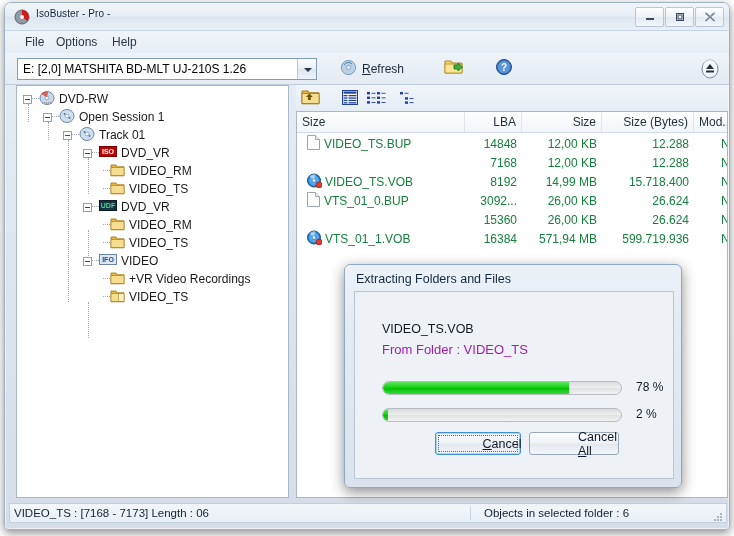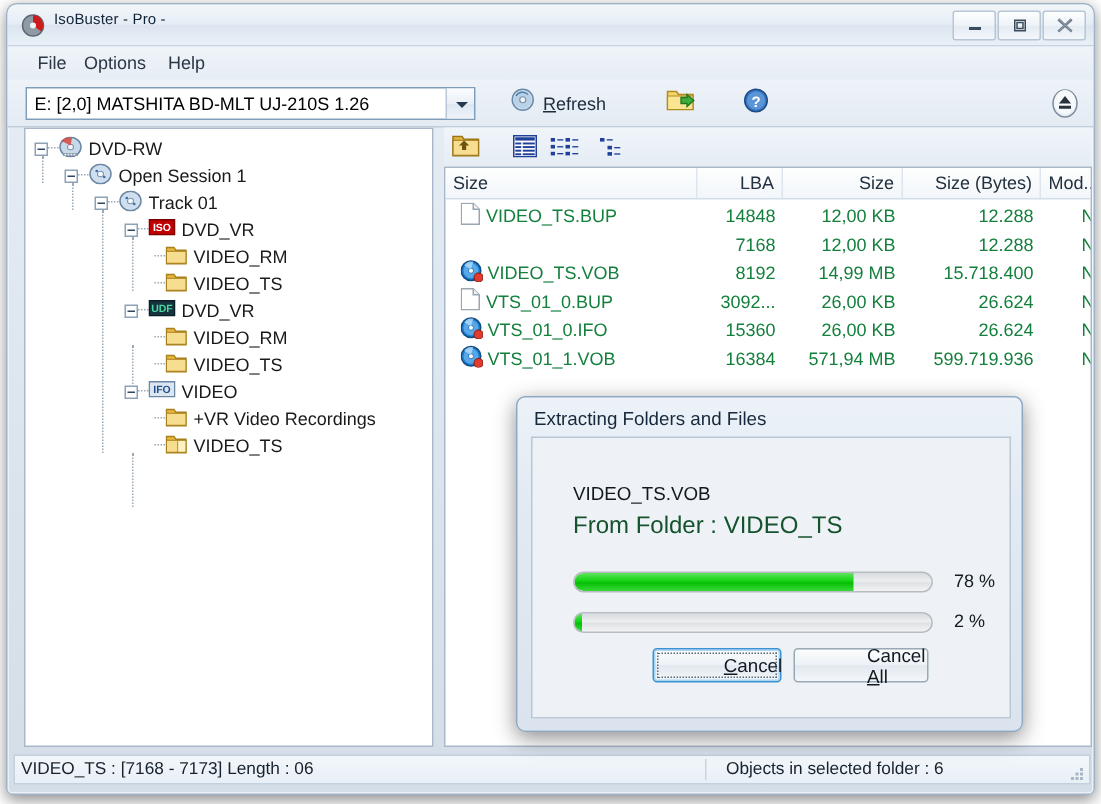--- a/index.html
+++ b/index.html
@@ -335,22 +335,22 @@
   .dlg-file {
     position: absolute;
     left: 27px; top: 30px;
     font-size: 12.5px;
     color: #101820;
     white-space: nowrap;
   }
   .dlg-folder {
     position: absolute;
     left: 27px; top: 50px;
-    font-size: 16px;
-    color: #14532d;
+    font-size: 13px;
+    color: #a21caf;
     white-space: nowrap;
   }
   .pbar {
     position: absolute;
     height: 14px;
     background: linear-gradient(to bottom, #d8dcdf 0%, #eceeef 45%, #dfe2e4 55%, #f2f3f4 100%);
     border: 1px solid #b6bcc1;
     border-radius: 7px;
     box-sizing: border-box;
     overflow: hidden;
@@ -790,33 +790,20 @@
               </span>
               <span>VTS_01_0.BUP</span>
             </div>
             <div class="lcell r" style="left:168px; width:52px;">3092...</div>
             <div class="lcell r" style="left:225px; width:75px;">26,00 KB</div>
             <div class="lcell r" style="left:305px; width:87px;">26.624</div>
             <div class="lcell r" style="left:397px; width:47px;">N/A</div>
           </div>
 
           <div class="lrow" style="top:99px;">
-            <div class="lcell" style="left:10px; width:158px;">
-              <span class="ico" style="margin-right:3px;">
-                <svg width="15" height="15" viewBox="0 0 15 15">
-                  <circle cx="7" cy="7.5" r="6.5" fill="#1f7fd0" stroke="#0f4e85" stroke-width="1"></circle>
-                  <circle cx="7" cy="7.5" r="5" fill="#57a8e8"></circle>
-                  <circle cx="7" cy="7.5" r="1.7" fill="#f4f9fd" stroke="#2a6fae" stroke-width="0.6"></circle>
-                  <path d="M2.5 4 a5.5 5.5 0 0 1 6 -2.5 l-1.5 5 z" fill="#b4dcfa" opacity="0.8"></path>
-                  <circle cx="12" cy="12" r="3" fill="#e03b2f"></circle>
-                  <circle cx="12" cy="12" r="3" fill="none" stroke="#8f1c13" stroke-width="0.7"></circle>
-                </svg>
-              </span>
-              <span>VTS_01_0.IFO</span>
-            </div>
             <div class="lcell r" style="left:168px; width:52px;">15360</div>
             <div class="lcell r" style="left:225px; width:75px;">26,00 KB</div>
             <div class="lcell r" style="left:305px; width:87px;">26.624</div>
             <div class="lcell r" style="left:397px; width:47px;">N/A</div>
           </div>
 
           <div class="lrow" style="top:118px;">
             <div class="lcell" style="left:10px; width:158px;">
               <span class="ico" style="margin-right:3px;">
                 <svg width="15" height="15" viewBox="0 0 15 15">

